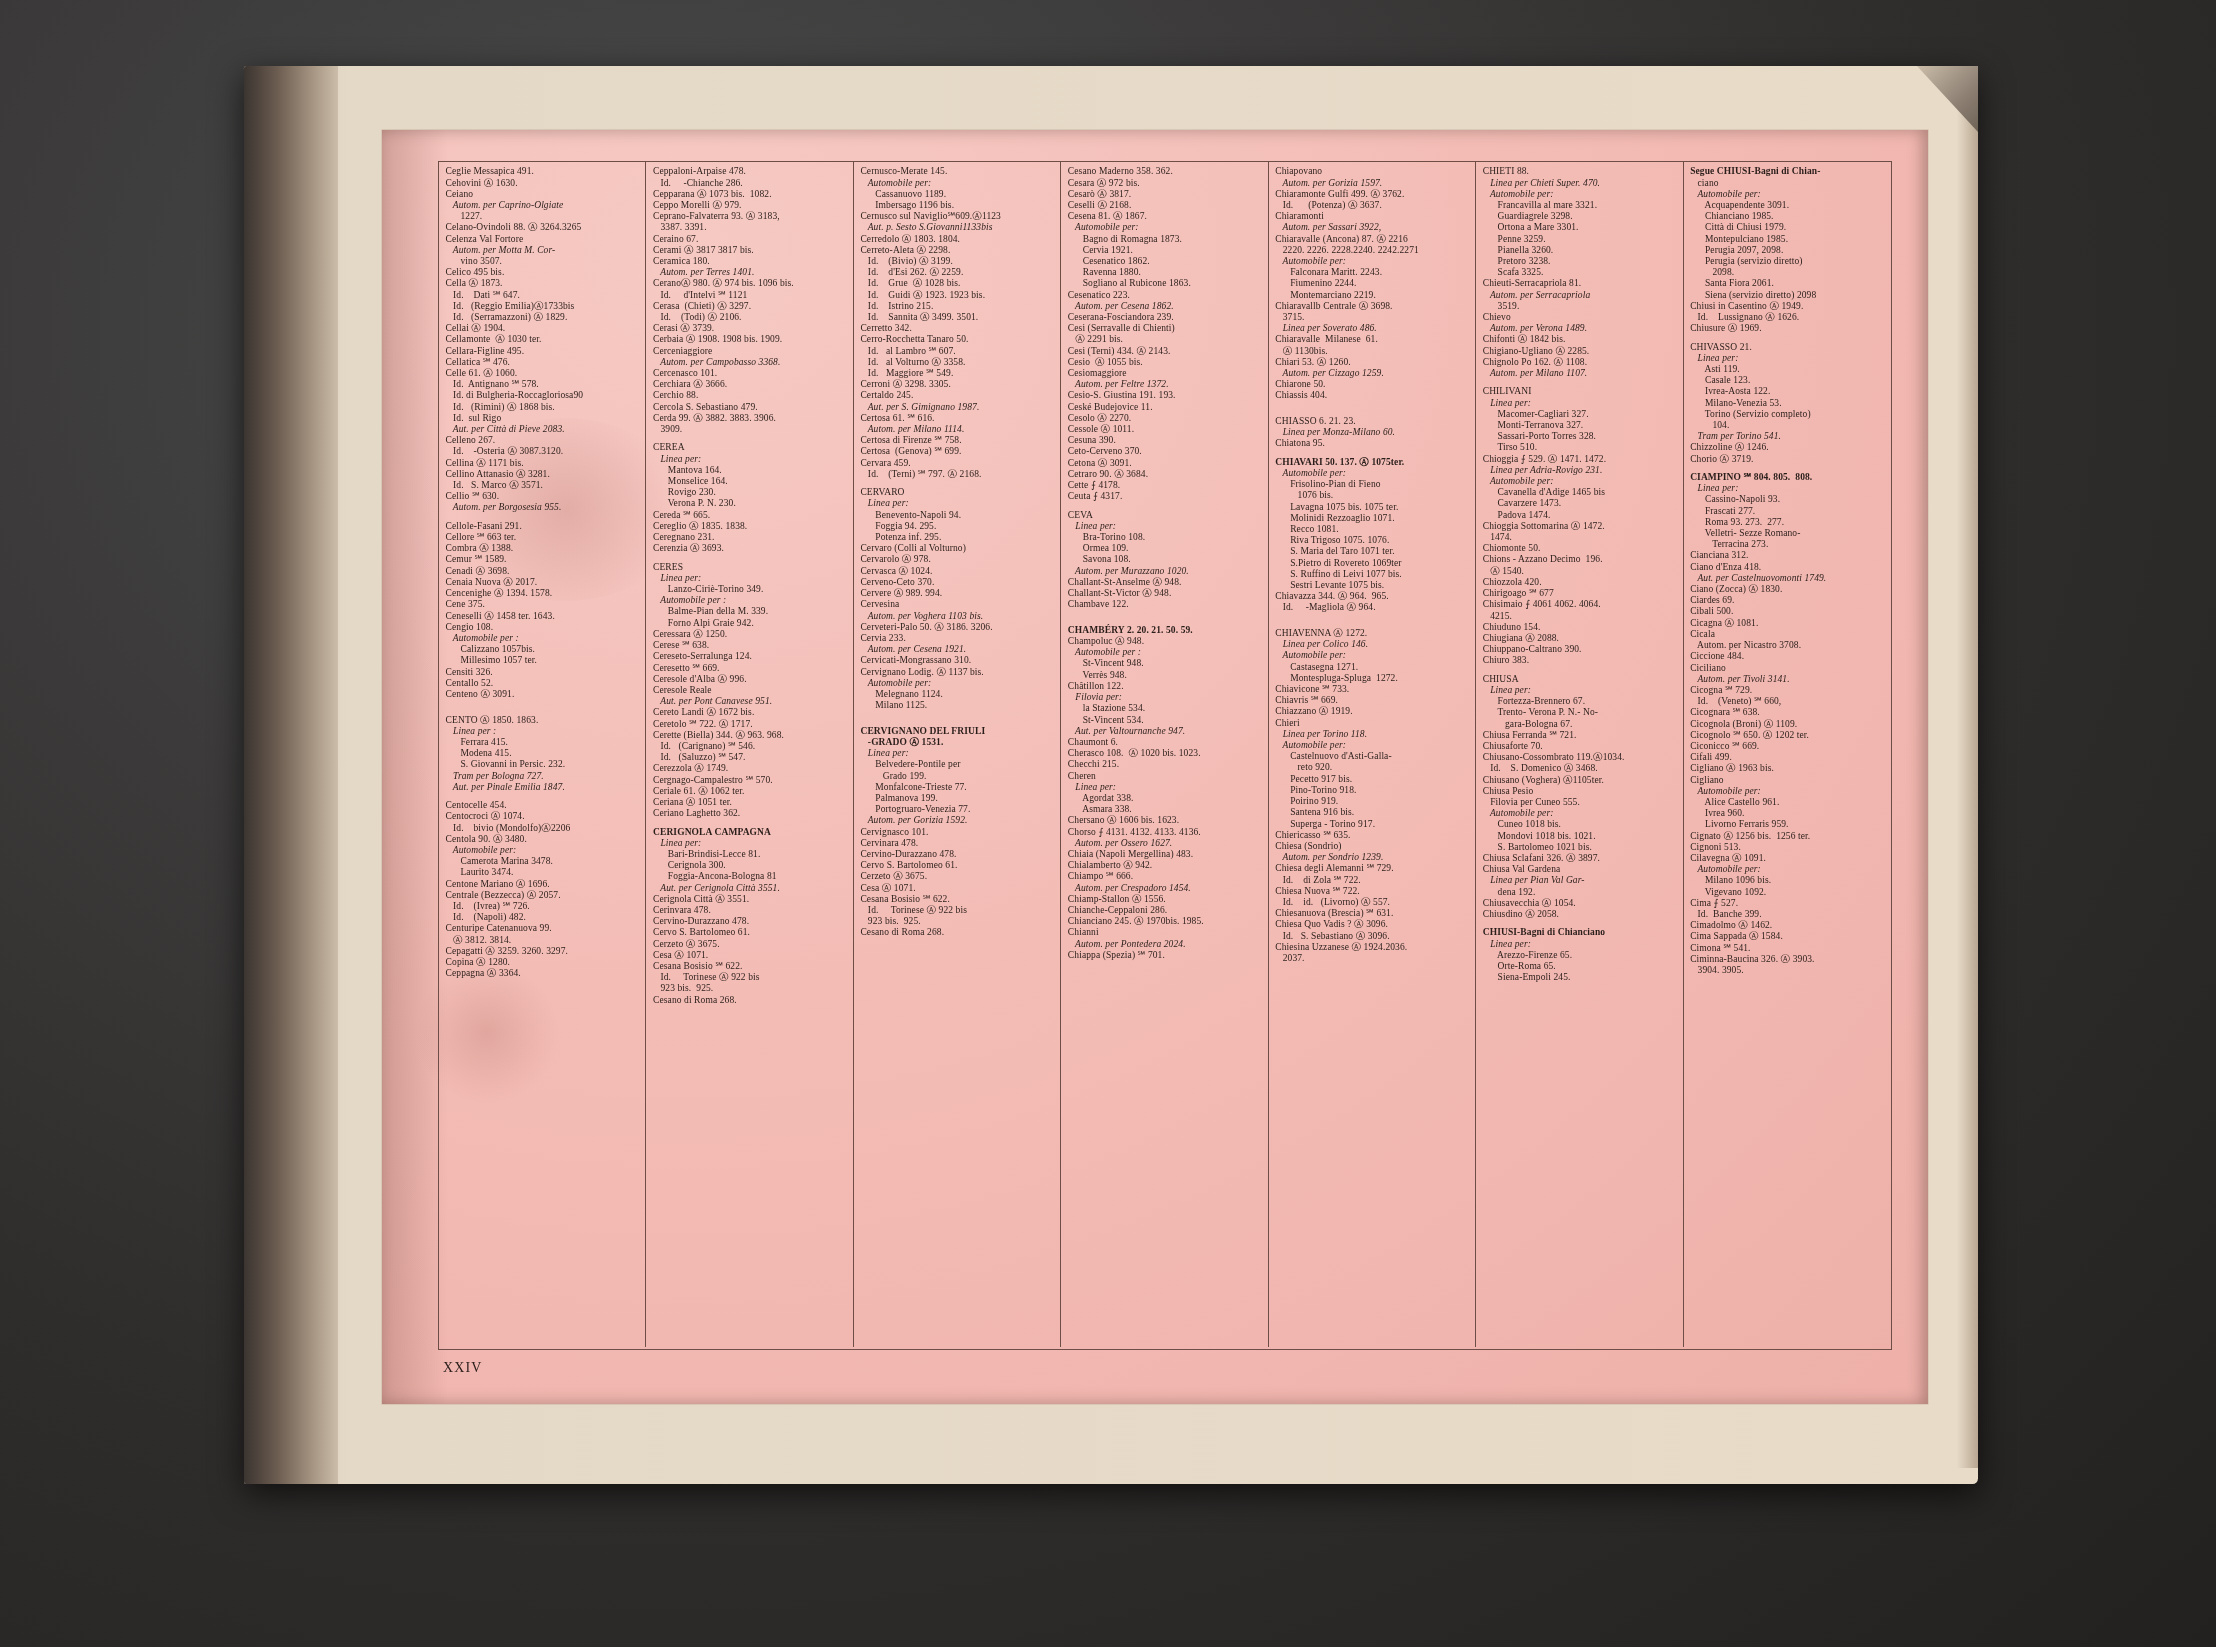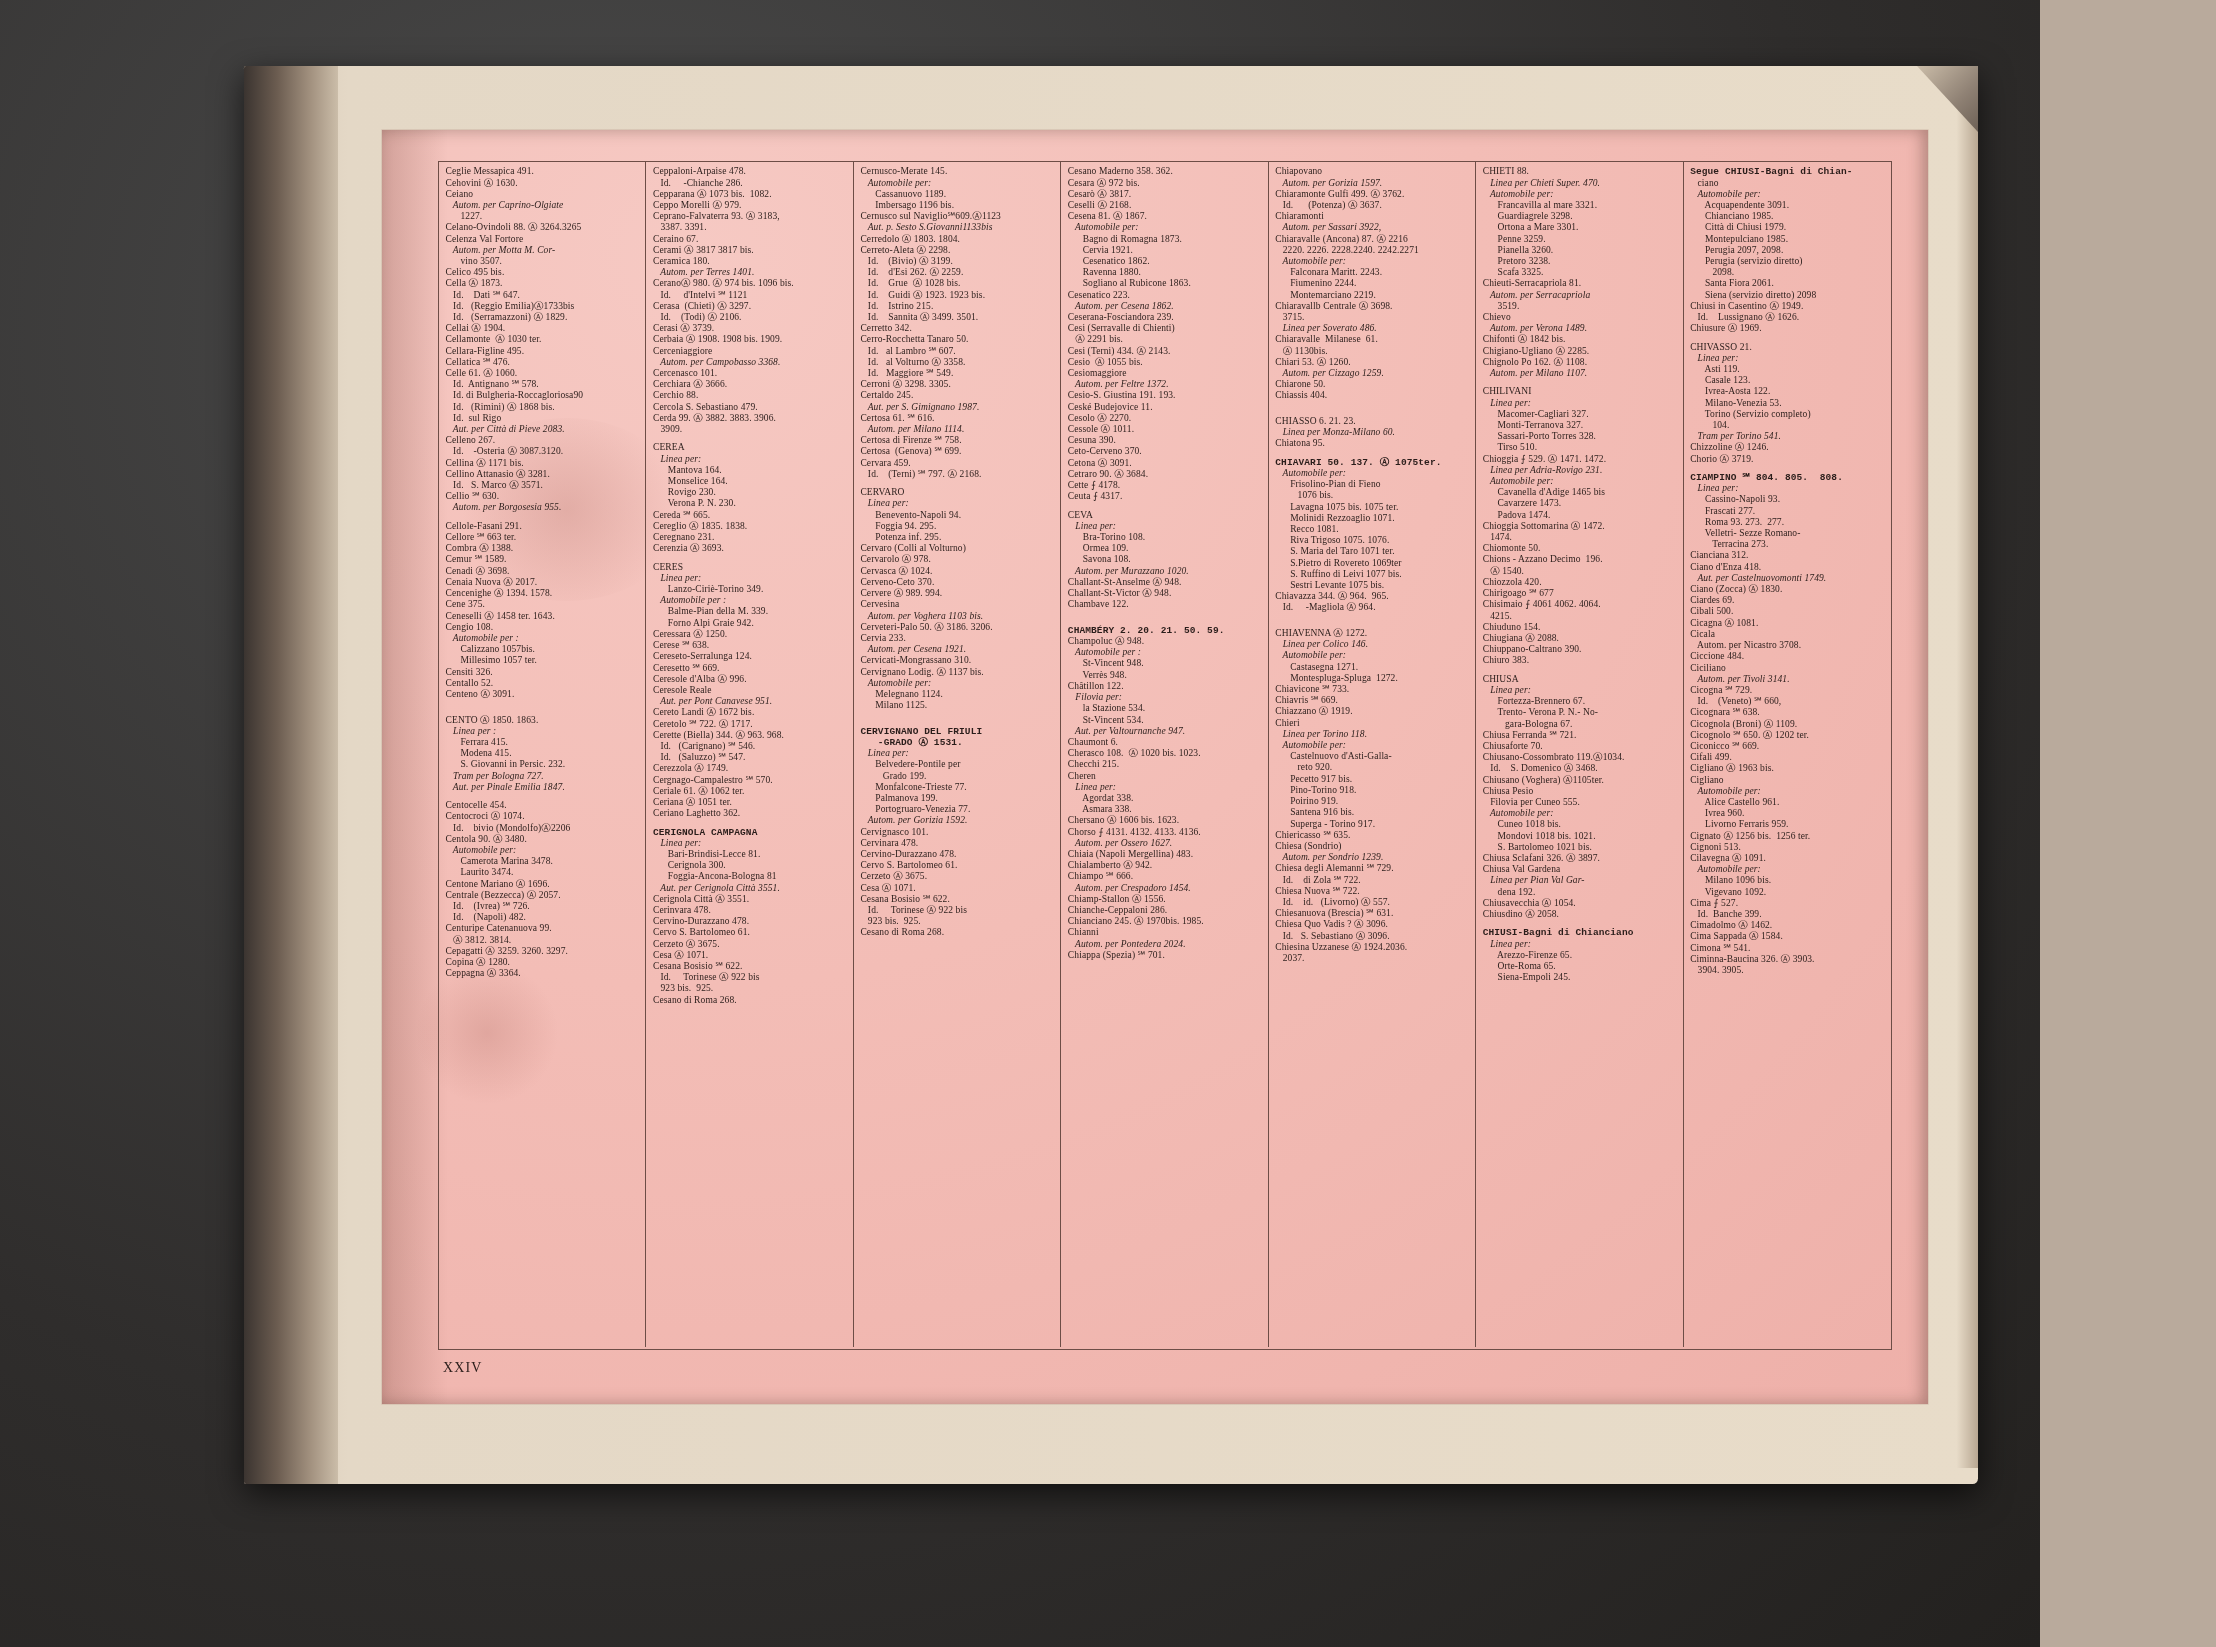--- a/index.html
+++ b/index.html
@@ -3,21 +3,21 @@
 <meta charset="utf-8">
 <style>
   html, body { margin:0; padding:0; }
   body {
     width:2216px; height:1648px;
     background:#b9aa9c;
     font-family:"Liberation Serif", serif;
     overflow:hidden;
   }
   
-  #scene { position:relative; width:2040px; height:1648px; }
+  #scene { position:relative; width:2216px; height:1648px; }
 
   
   #surface {
     position:absolute; inset:0;
     background:
       radial-gradient(ellipse at 30% 20%, #4a4a4a 0%, #2f2d2c 60%, #23211f 100%);
   }
 
   
   #book {
@@ -85,21 +85,21 @@
 
   .col p {
     margin:0;
     font-size:9.5px;
     line-height:11.2px;
     color:#2a1d1a;
     white-space:pre;
     letter-spacing:0.1px;
   }
   .head { font-weight:normal; letter-spacing:0.8px; }
-  .head2 { font-weight:bold; letter-spacing:0.4px;font-family:Liberation Mono, monospace; }
+  .head2 { font-weight:bold; letter-spacing:0.4px; }
   .it { font-style:italic; }
   .blank { height:7.2px; }
 
   
   #folio {
     position:absolute; left:443px; top:1360px;
     font-size:14px; letter-spacing:1.1px; color:#2a1d1a;
     font-family:"Liberation Serif", serif;
   }
 

